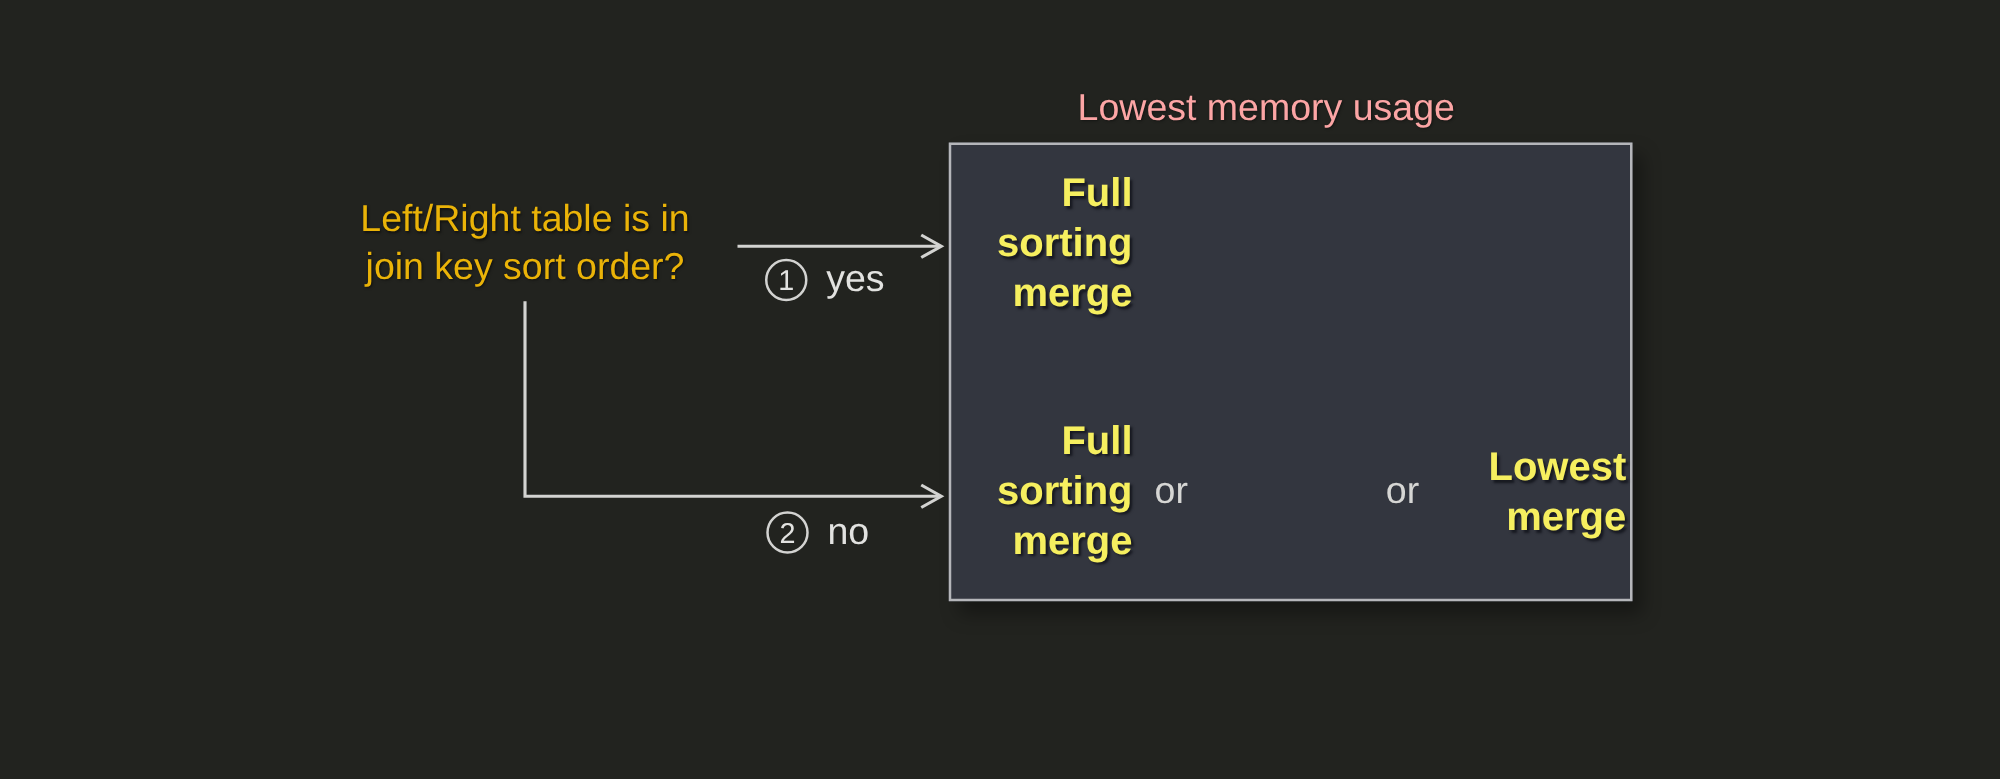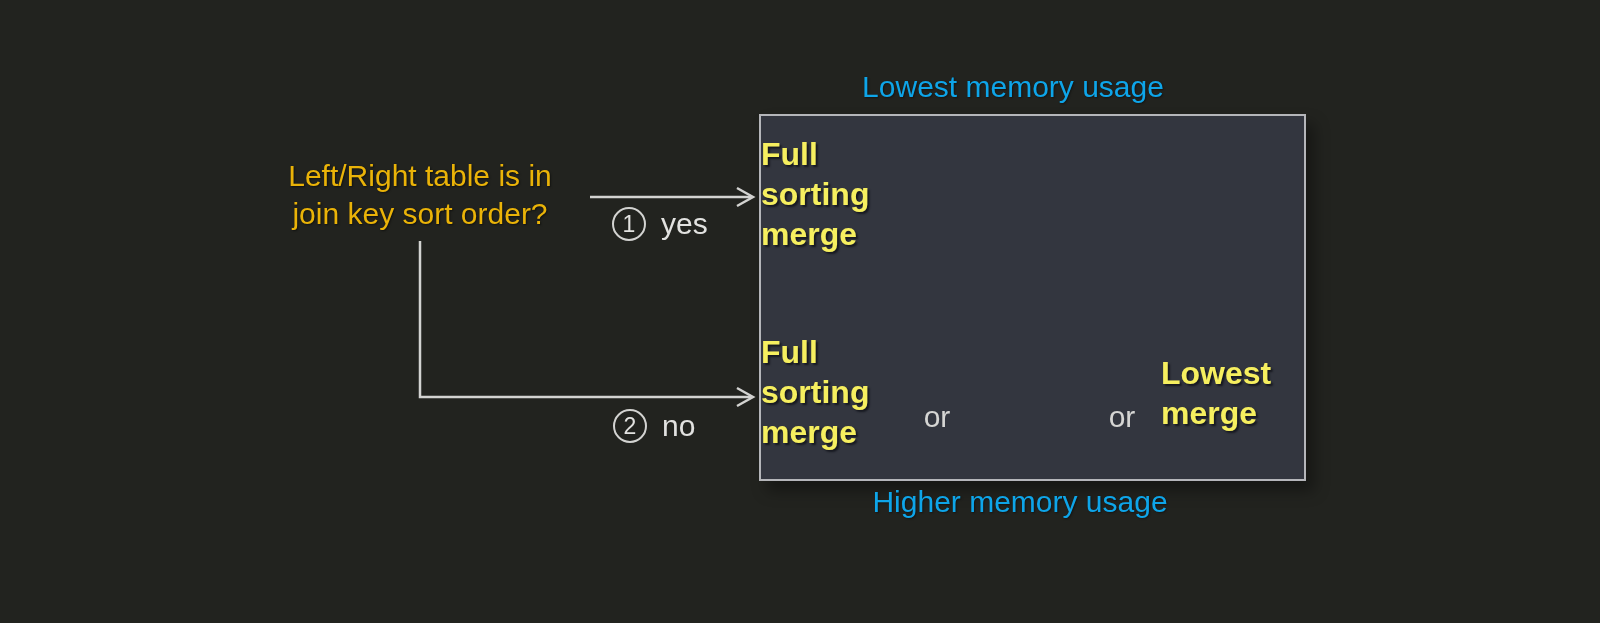--- a/index.html
+++ b/index.html
@@ -51,21 +51,21 @@
     border-radius: 50%;
     display: flex;
     align-items: center;
     justify-content: center;
     font-size: 23px;
     color: #e2e2e0;
     flex: 0 0 auto;
   }
   .mem-label {
     position: absolute;
-    color: #0ea5e9;
+    color: #fca5a5;
     font-size: 30px;
     text-align: center;
     text-shadow: 1px 1px 2px rgba(0,0,0,0.4);
   }
   .mem-top    { left: 713px; top: 70px;  width: 600px; }
   .mem-bottom { left: 720px; top: 485px; width: 600px; }
   .algo-box {
     position: absolute;
     left: 759px;
     top: 114px;
@@ -75,36 +75,35 @@
     background: #33363f;
     border: 2px solid #b5b6ba;
     box-shadow: 8px 10px 14px rgba(0,0,0,0.35);
   }
   .algo {
     position: absolute;
     color: #f6ef5f;
     font-weight: bold;
     font-size: 32px;
     line-height: 40px;
-    text-align: left;
+    text-align: right;
     white-space: pre-line;
     text-shadow: 2px 2px 2px rgba(10,12,18,0.7);
   }
   .algo-top     { top: 18px;  left: 0;     width: 145px; }
   .algo-fsm2    { top: 216px; left: 0;     width: 145px; }
   .algo-grace   { top: 237px; left: 183px; width: 140px; }
   .algo-partial { top: 237px; left: 400px; width: 140px; }
   .or-sep {
     position: absolute;
     top: 259px;
     color: #d6d6d4;
     font-size: 30px;
     line-height: 36px;
     text-align: center;
-    margin-top: 24px;
   }
   .or-1 { left: 146px; width: 60px; }
   .or-2 { left: 331px; width: 60px; }
 </style>
 </head>
 <body>
 
 <div class="canvas">
 
   <svg class="connectors" width="1600" height="623" viewBox="0 0 1600 623">
@@ -140,15 +139,14 @@
 
     <div class="algo algo-fsm2">Full
 sorting
 merge</div>
     <div class="or-sep or-1">or</div>
     <div class="or-sep or-2">or</div>
     <div class="algo algo-partial">Lowest
 merge</div>
   </div>
 
-  <div class="mem-label mem-bottom">Higher memory usage</div>
 
 </div>
 
 </body></html>

